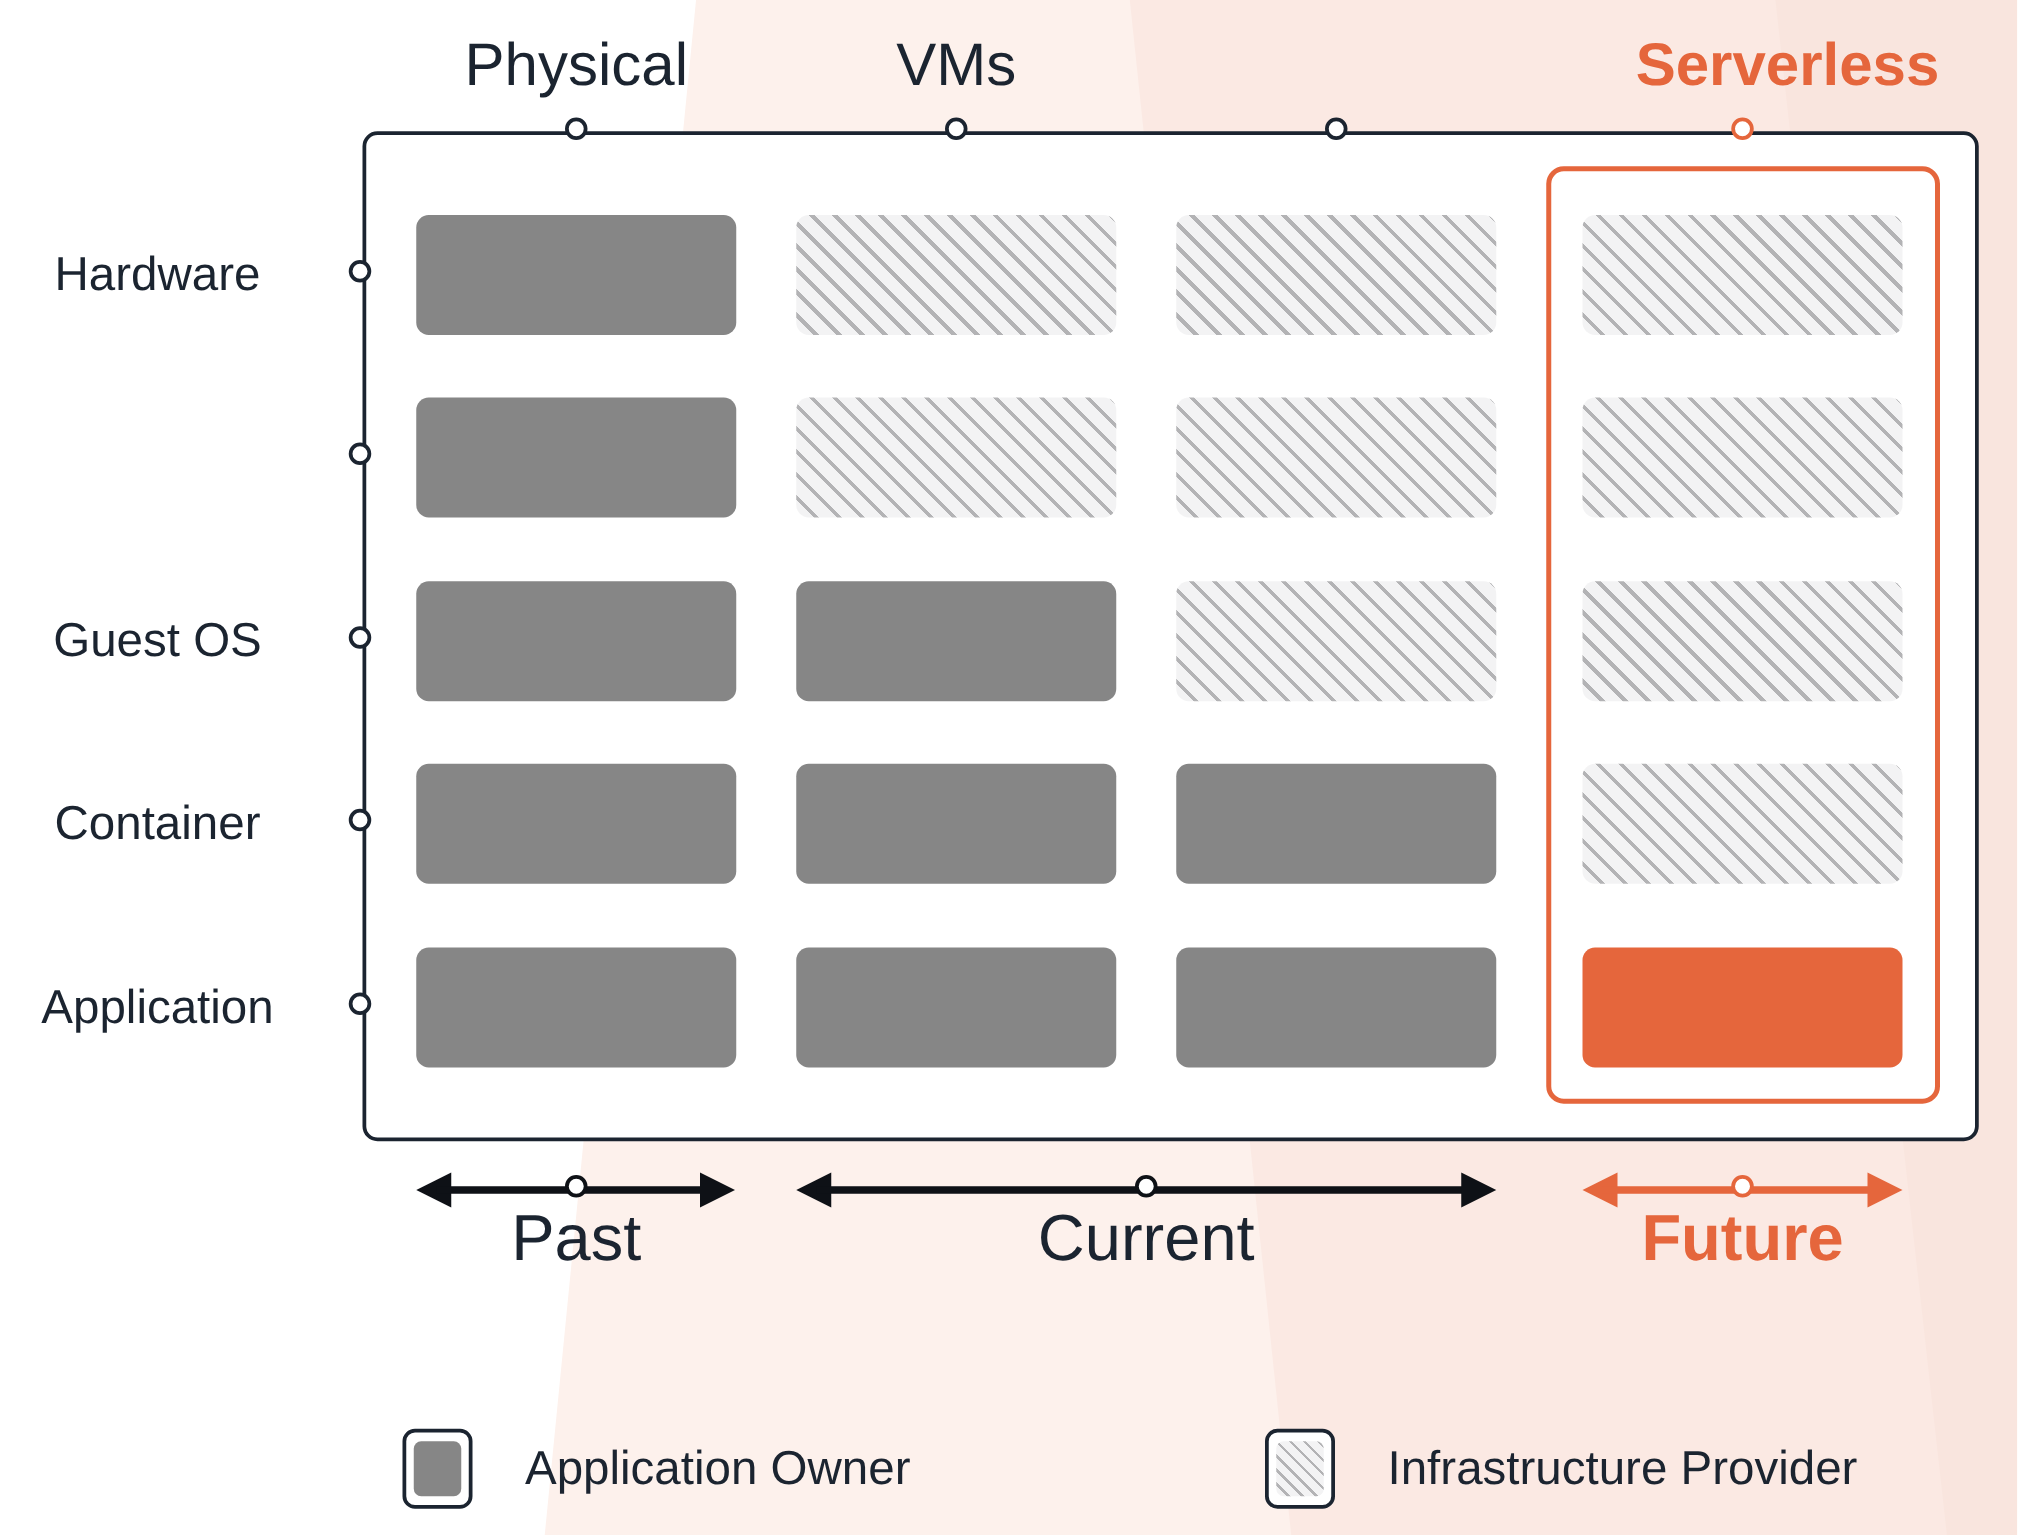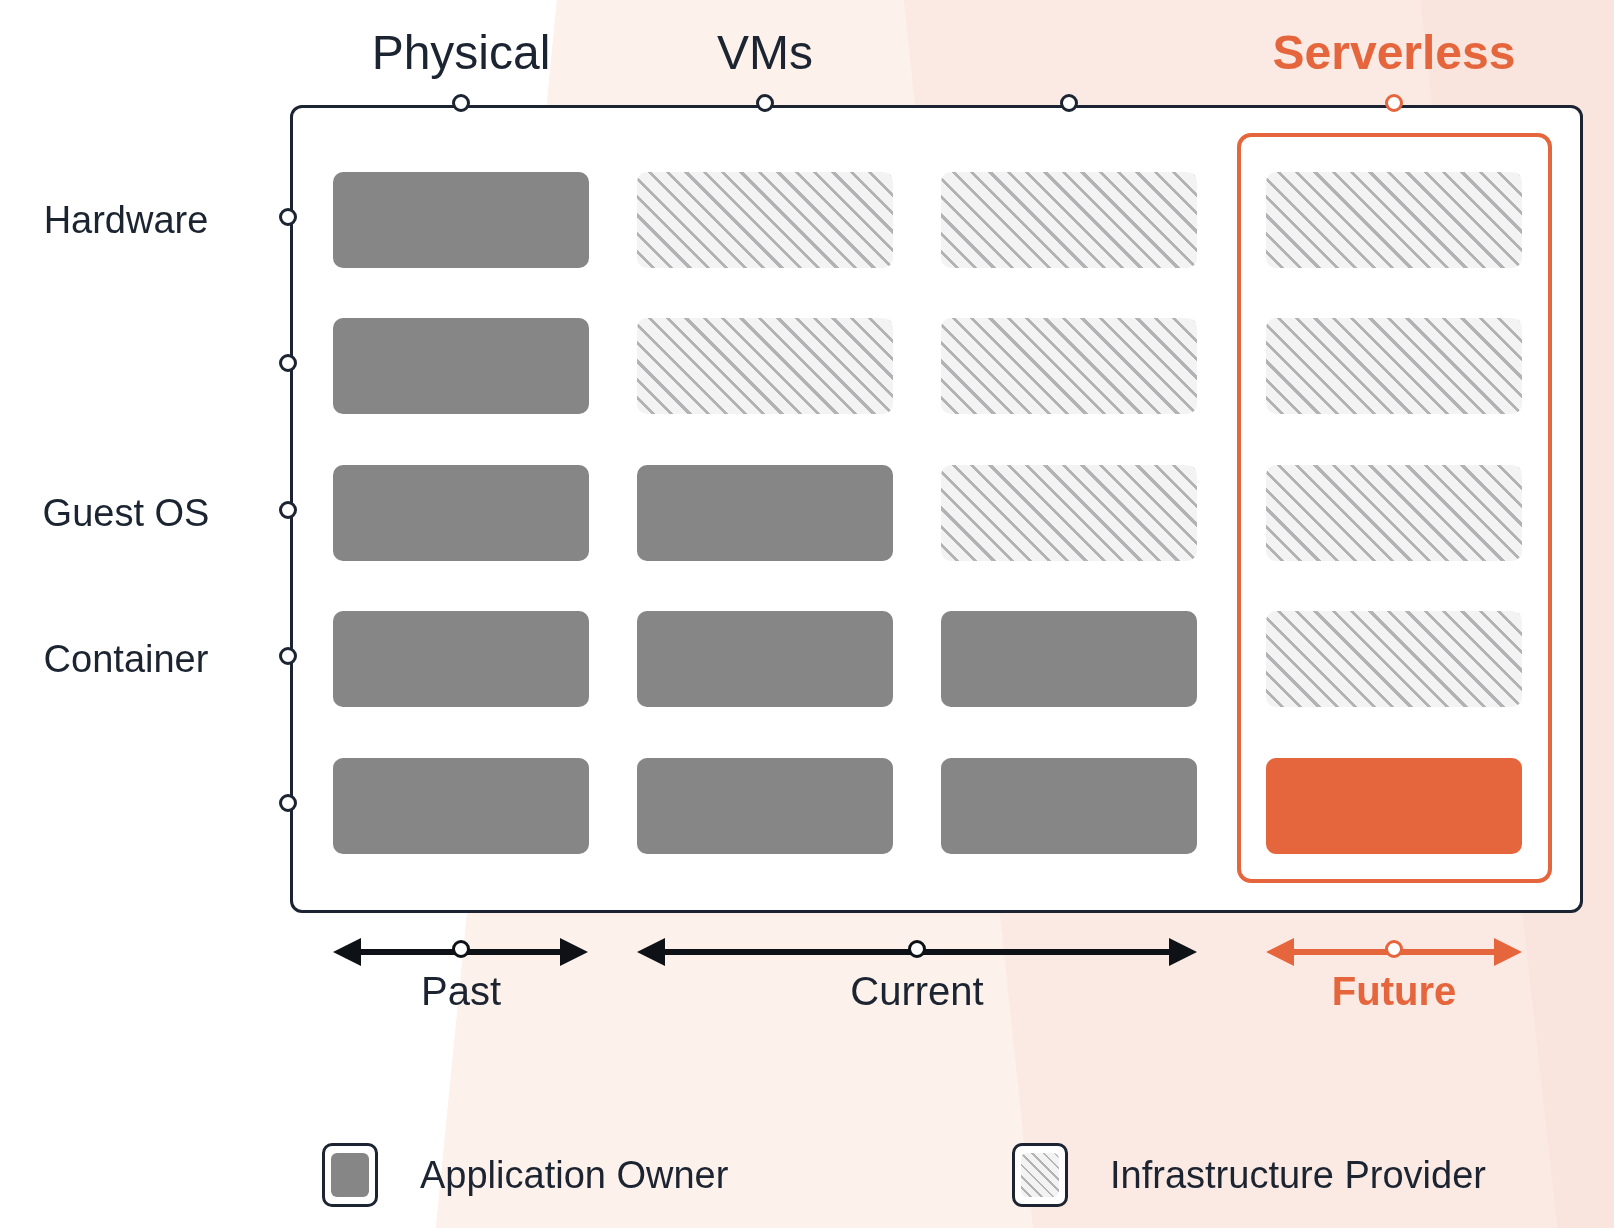--- a/index.html
+++ b/index.html
@@ -27,21 +27,21 @@
   .panel{position:absolute;left:290px;top:105px;width:1293px;height:808px;
          background:#fff;border:3px solid var(--ink);border-radius:12px;}
 
   
   .serverless-box{position:absolute;left:1237px;top:133px;width:315px;height:750px;
          border:4px solid var(--accent);border-radius:14px;background:transparent;}
 
   
   .col-header{position:absolute;top:28px;transform:translateX(-50%);
          font-size:48px;line-height:50px;color:var(--ink);white-space:nowrap;}
-  .col-header.accent{color:var(--accent);font-weight:700;}
+  .col-header.accent{color:var(--accent);font-weight:700;margin-left:36px;}
 
   
   .row-label{position:absolute;left:0;width:252px;text-align:center;
          font-size:38px;line-height:50px;color:var(--ink);white-space:nowrap;}
 
   
   .knob{position:absolute;width:18px;height:18px;border:3px solid var(--ink);
         border-radius:50%;background:#fff;}
   .knob.accent{border-color:var(--accent);}
   .top-knob{top:94px;transform:translateX(-50%);}
@@ -67,21 +67,21 @@
   .tl-arrow .knob{top:2px;left:50%;transform:translateX(-50%);border-color:var(--arrow);}
   .tl-arrow.accent .bar{background:var(--accent);}
   .tl-arrow.accent .head-l{border-right-color:var(--accent);}
   .tl-arrow.accent .head-r{border-left-color:var(--accent);}
   .tl-arrow.accent .knob{border-color:var(--accent);}
   .tl-past{left:333px;width:255px;}
   .tl-current{left:637px;width:560px;}
   .tl-future{left:1266px;width:256px;}
 
   .tl-label{position:absolute;top:964px;transform:translateX(-50%);
-        font-size:40px;line-height:54px;font-weight:500;color:var(--ink);white-space:nowrap;}
+        font-size:52px;line-height:54px;font-weight:500;color:var(--ink);white-space:nowrap;}
   .tl-label.accent{color:var(--accent);font-weight:700;}
 
   
   .legend-swatch{position:absolute;top:1143px;width:56px;height:64px;
         border:3px solid var(--ink);border-radius:10px;background:#fff;}
   .legend-swatch .inner{position:absolute;left:6px;right:6px;top:7px;bottom:7px;border-radius:6px;}
   .inner.owner-fill{background:var(--owner);}
   .inner.provider-fill{background:repeating-linear-gradient(45deg,
         var(--hatch-bg) 0px,var(--hatch-bg) 6px,
         var(--hatch-line) 6px,var(--hatch-line) 8px);}
@@ -129,20 +129,21 @@
     <div class="col-header accent" style="left:1394px">Serverless</div>
 
     <div class="knob top-knob" style="left:461px"></div>
     <div class="knob top-knob" style="left:765px"></div>
     <div class="knob top-knob" style="left:1069px"></div>
     <div class="knob top-knob accent" style="left:1394px"></div>
 
     <div class="row-label" style="top:195px">Hardware</div>
     <div class="row-label" style="top:488px">Guest OS</div>
     <div class="row-label" style="top:634px">Container</div>
+    <div class="row-label" style="top:781px">Application</div>
 
     <div class="knob left-knob" style="top:208px"></div>
     <div class="knob left-knob" style="top:354px"></div>
     <div class="knob left-knob" style="top:501px"></div>
     <div class="knob left-knob" style="top:647px"></div>
     <div class="knob left-knob" style="top:794px"></div>
 
     <div class="tl-arrow tl-past">
       <div class="head-l"></div>
       <div class="bar"></div>

